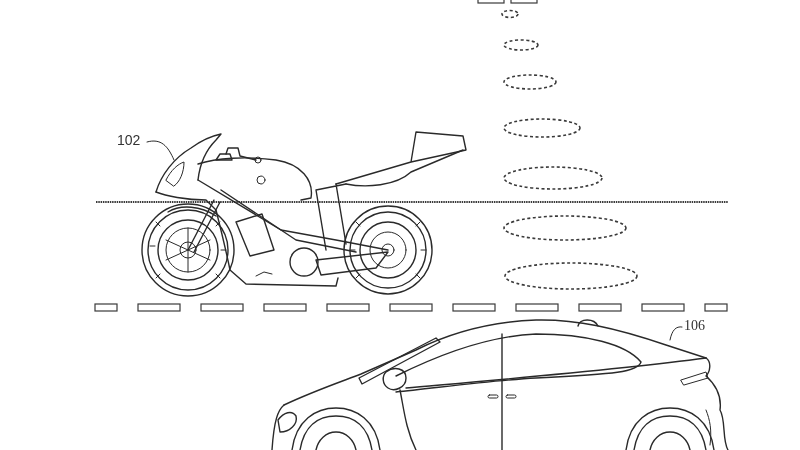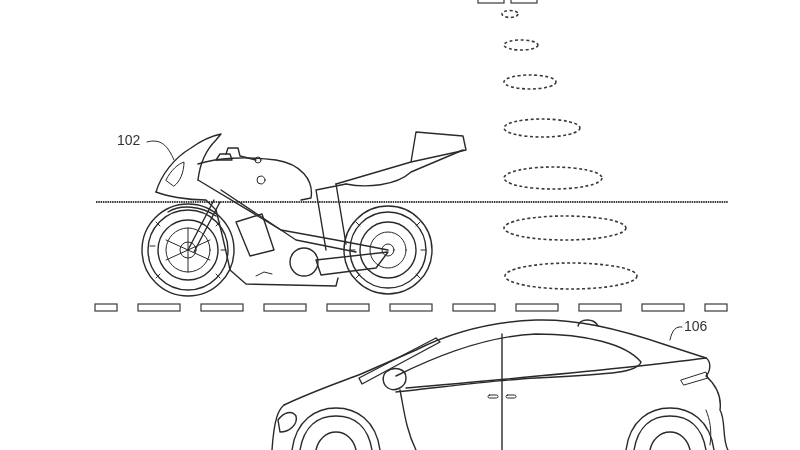--- a/index.html
+++ b/index.html
@@ -1,20 +1,20 @@
 <!DOCTYPE html>
 <html><head>
   <meta charset="utf-8">
   <style>
     html, body { margin: 0; padding: 0; background: #ffffff; }
     body { width: 800px; height: 450px; overflow: hidden; position: relative; font-family: "Liberation Sans", sans-serif; }
     #figure { position: absolute; left: 16px; top: 0; width: 800px; height: 450px; }
     .ref-label { position: absolute; font-family: "Liberation Sans", sans-serif; font-size: 14px; color: #333333; }
     #ref-102 { left: 101px; top: 132px; }
-    #ref-106 { left: 668px; top: 318px; }
+    #ref-106 { left: 668px; top: 318px; font-family: Liberation Serif, serif; }
     svg { display: block; }
     .ln { fill: none; stroke: #2a2a2a; stroke-width: 1.4; stroke-linecap: round; stroke-linejoin: round; }
     .thin { fill: none; stroke: #2a2a2a; stroke-width: 1; stroke-linecap: round; stroke-linejoin: round; }
     .dash { fill: none; stroke: #3a3a3a; stroke-width: 1.6; stroke-dasharray: 3 2.5; }
     .lane { fill: #ffffff; stroke: #3a3a3a; stroke-width: 1.2; }
     .edge { stroke: #3a3a3a; stroke-width: 1.8; stroke-dasharray: 1.5 0.8; }
   </style>
 </head>
 <body>
 

